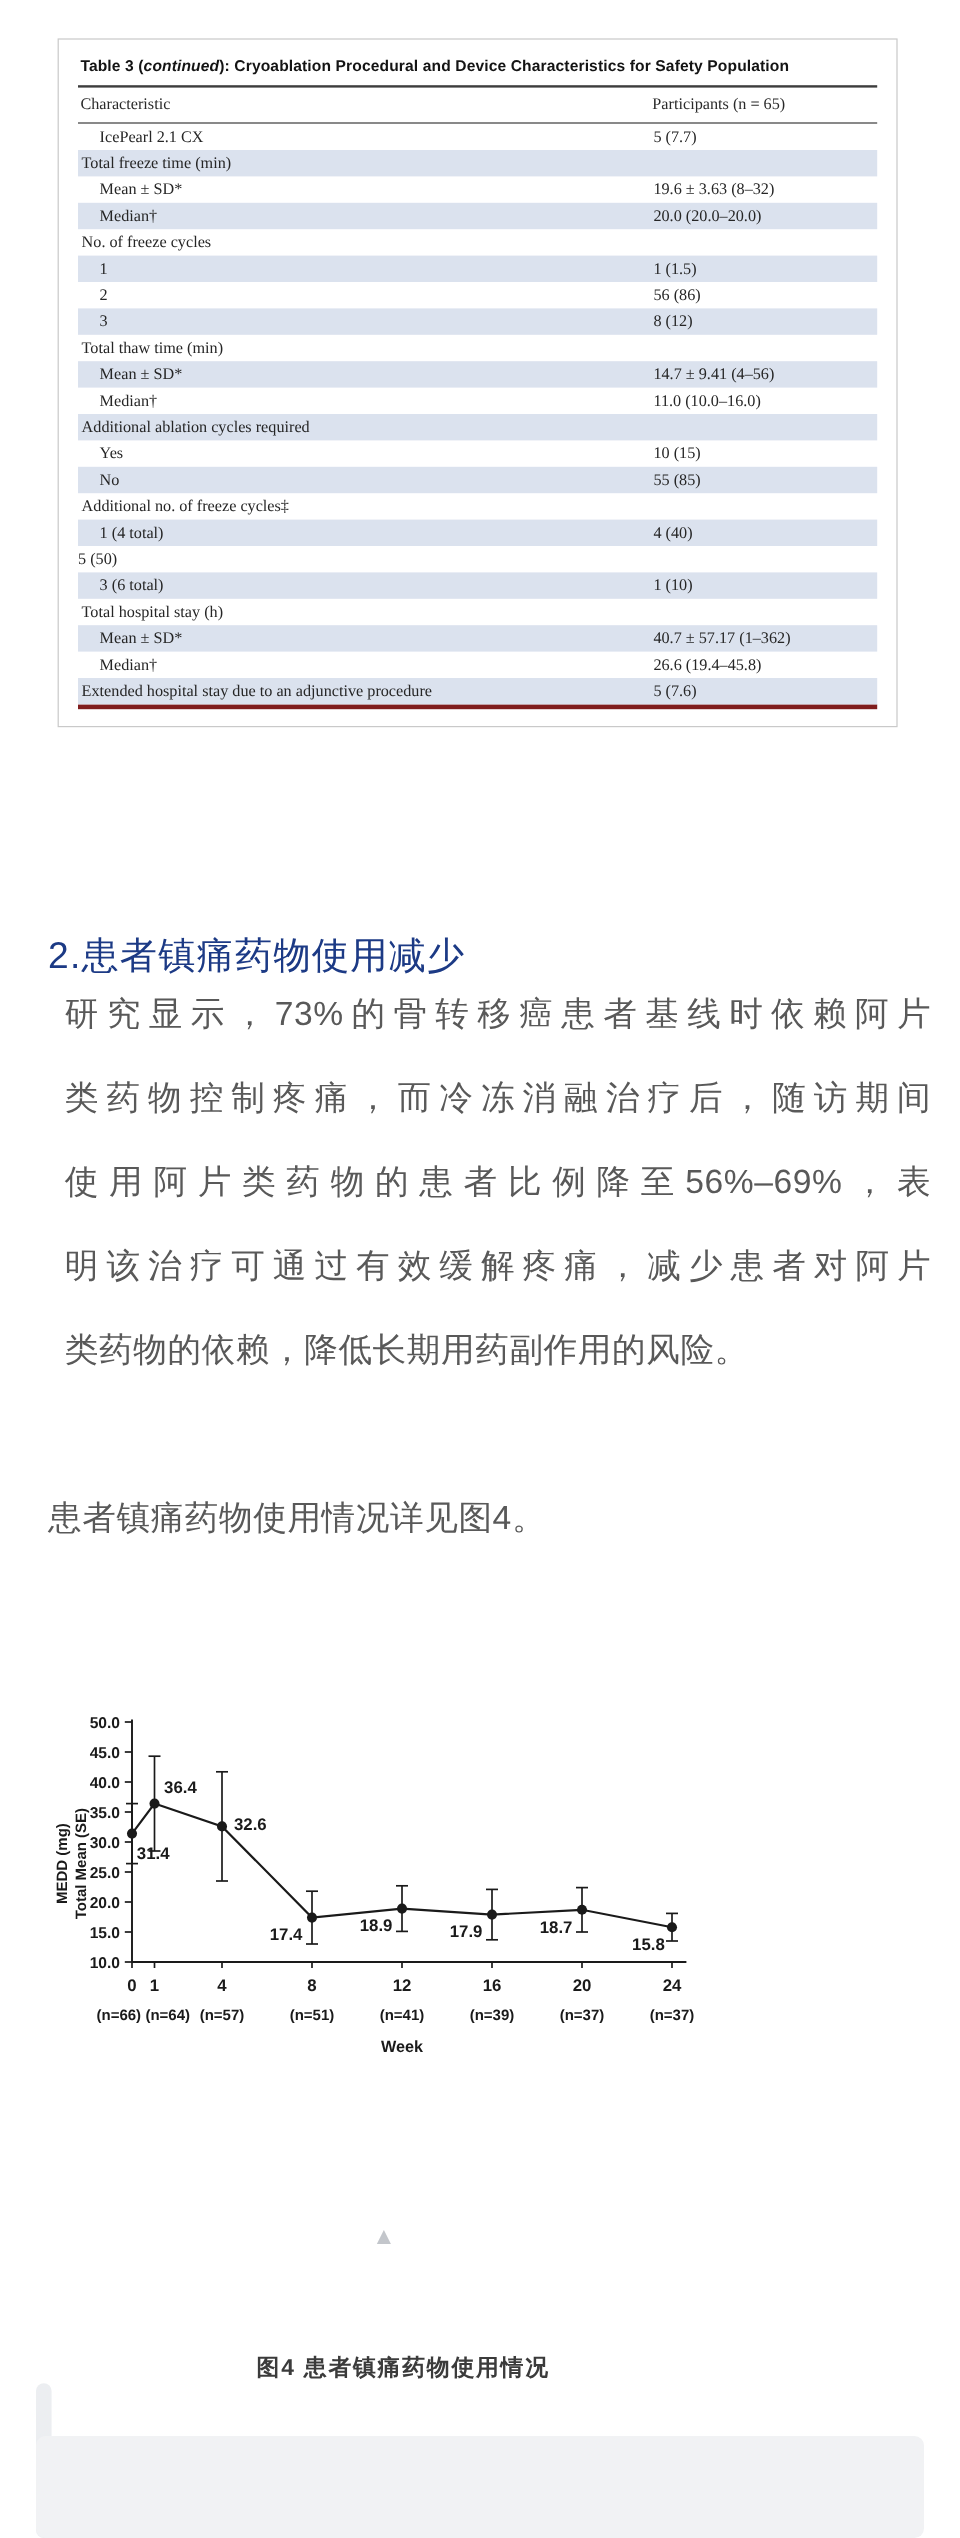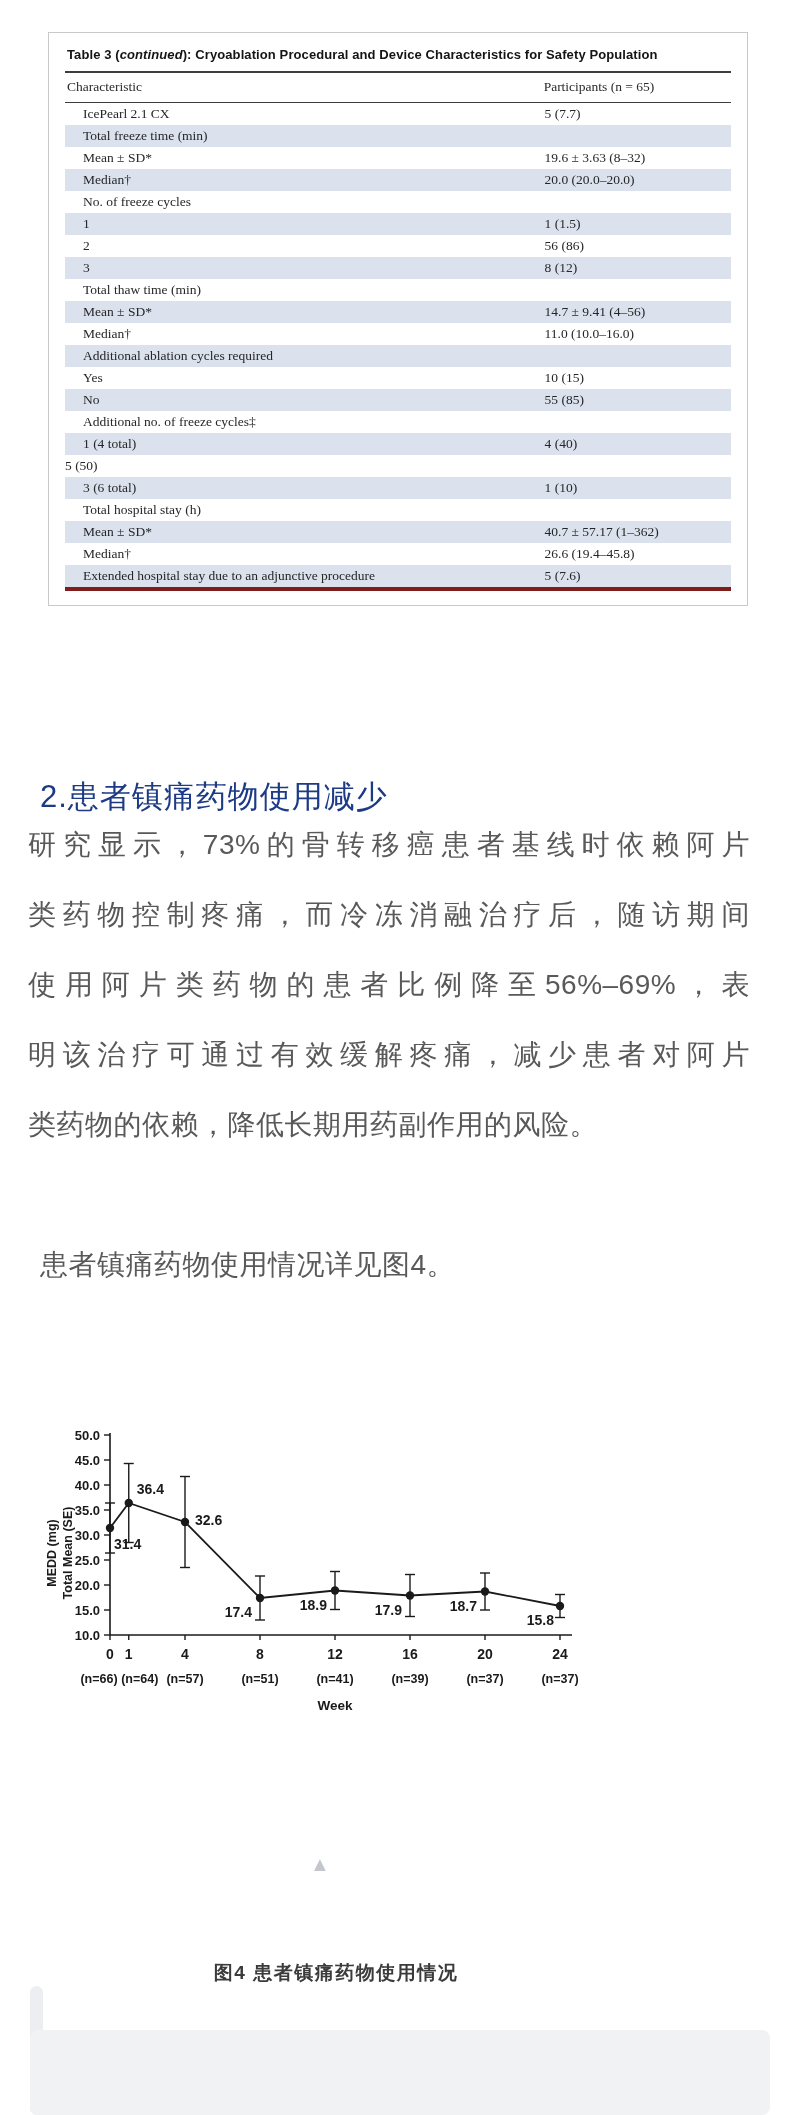--- a/index.html
+++ b/index.html
@@ -20,27 +20,27 @@
     display:flex; font-family:"Liberation Serif", serif; font-size:13.5px; color:#2a2a2a;
     padding:6px 2px 7px 2px; border-bottom:1.5px solid #3d3d3d;
   }
   .c1 { width:72%; } .c2 { width:28%; }
   .t-body { border-bottom:4px solid #7f1d1d; }
   .trow {
     display:flex; font-family:"Liberation Serif", serif; font-size:13.5px; color:#262626;
     height:22px; line-height:22px; white-space:nowrap;
   }
   .trow.shaded { background:#dbe2ee; }
-  .tlabel { width:72%; padding-left:18px; box-sizing:border-box; }
+  .tlabel { width:72%; padding-left:3px; box-sizing:border-box; }
   .trow.indent .tlabel { padding-left:18px; }
   .tvalue { width:28%; }
 
   
   .sec-heading { position:absolute; left:40px; top:750px; font-size:31px; font-weight:normal; letter-spacing:1px; }
-  .para1 { position:absolute; left:28px; top:810px; width:722px; }
+  .para1 { position:absolute; left:54px; top:810px; width:722px; }
   .pline { font-size:28px; color:#595959; height:70px; line-height:70px; letter-spacing:.5px; }
   .pline.just { text-align:justify; text-align-last:justify; }
   .para2 { position:absolute; left:40px; top:1230px; height:70px; line-height:70px; font-size:28px; color:#595959; letter-spacing:.5px; }
 
   
   .figure { position:absolute; left:30px; top:1420px; width:580px; }
   .figure svg { display:block; }
   svg text { font-family:"Liberation Sans", sans-serif; fill:#1a1a1a; }
   .arrow { position:absolute; left:0; top:1853px; width:640px; text-align:center; font-size:20px; color:#c3c6cb; }
   .caption { position:absolute; left:16px; top:1960px; width:640px; text-align:center; font-size:19px; font-weight:bold; color:#3b3b3b; letter-spacing:1.5px; }

